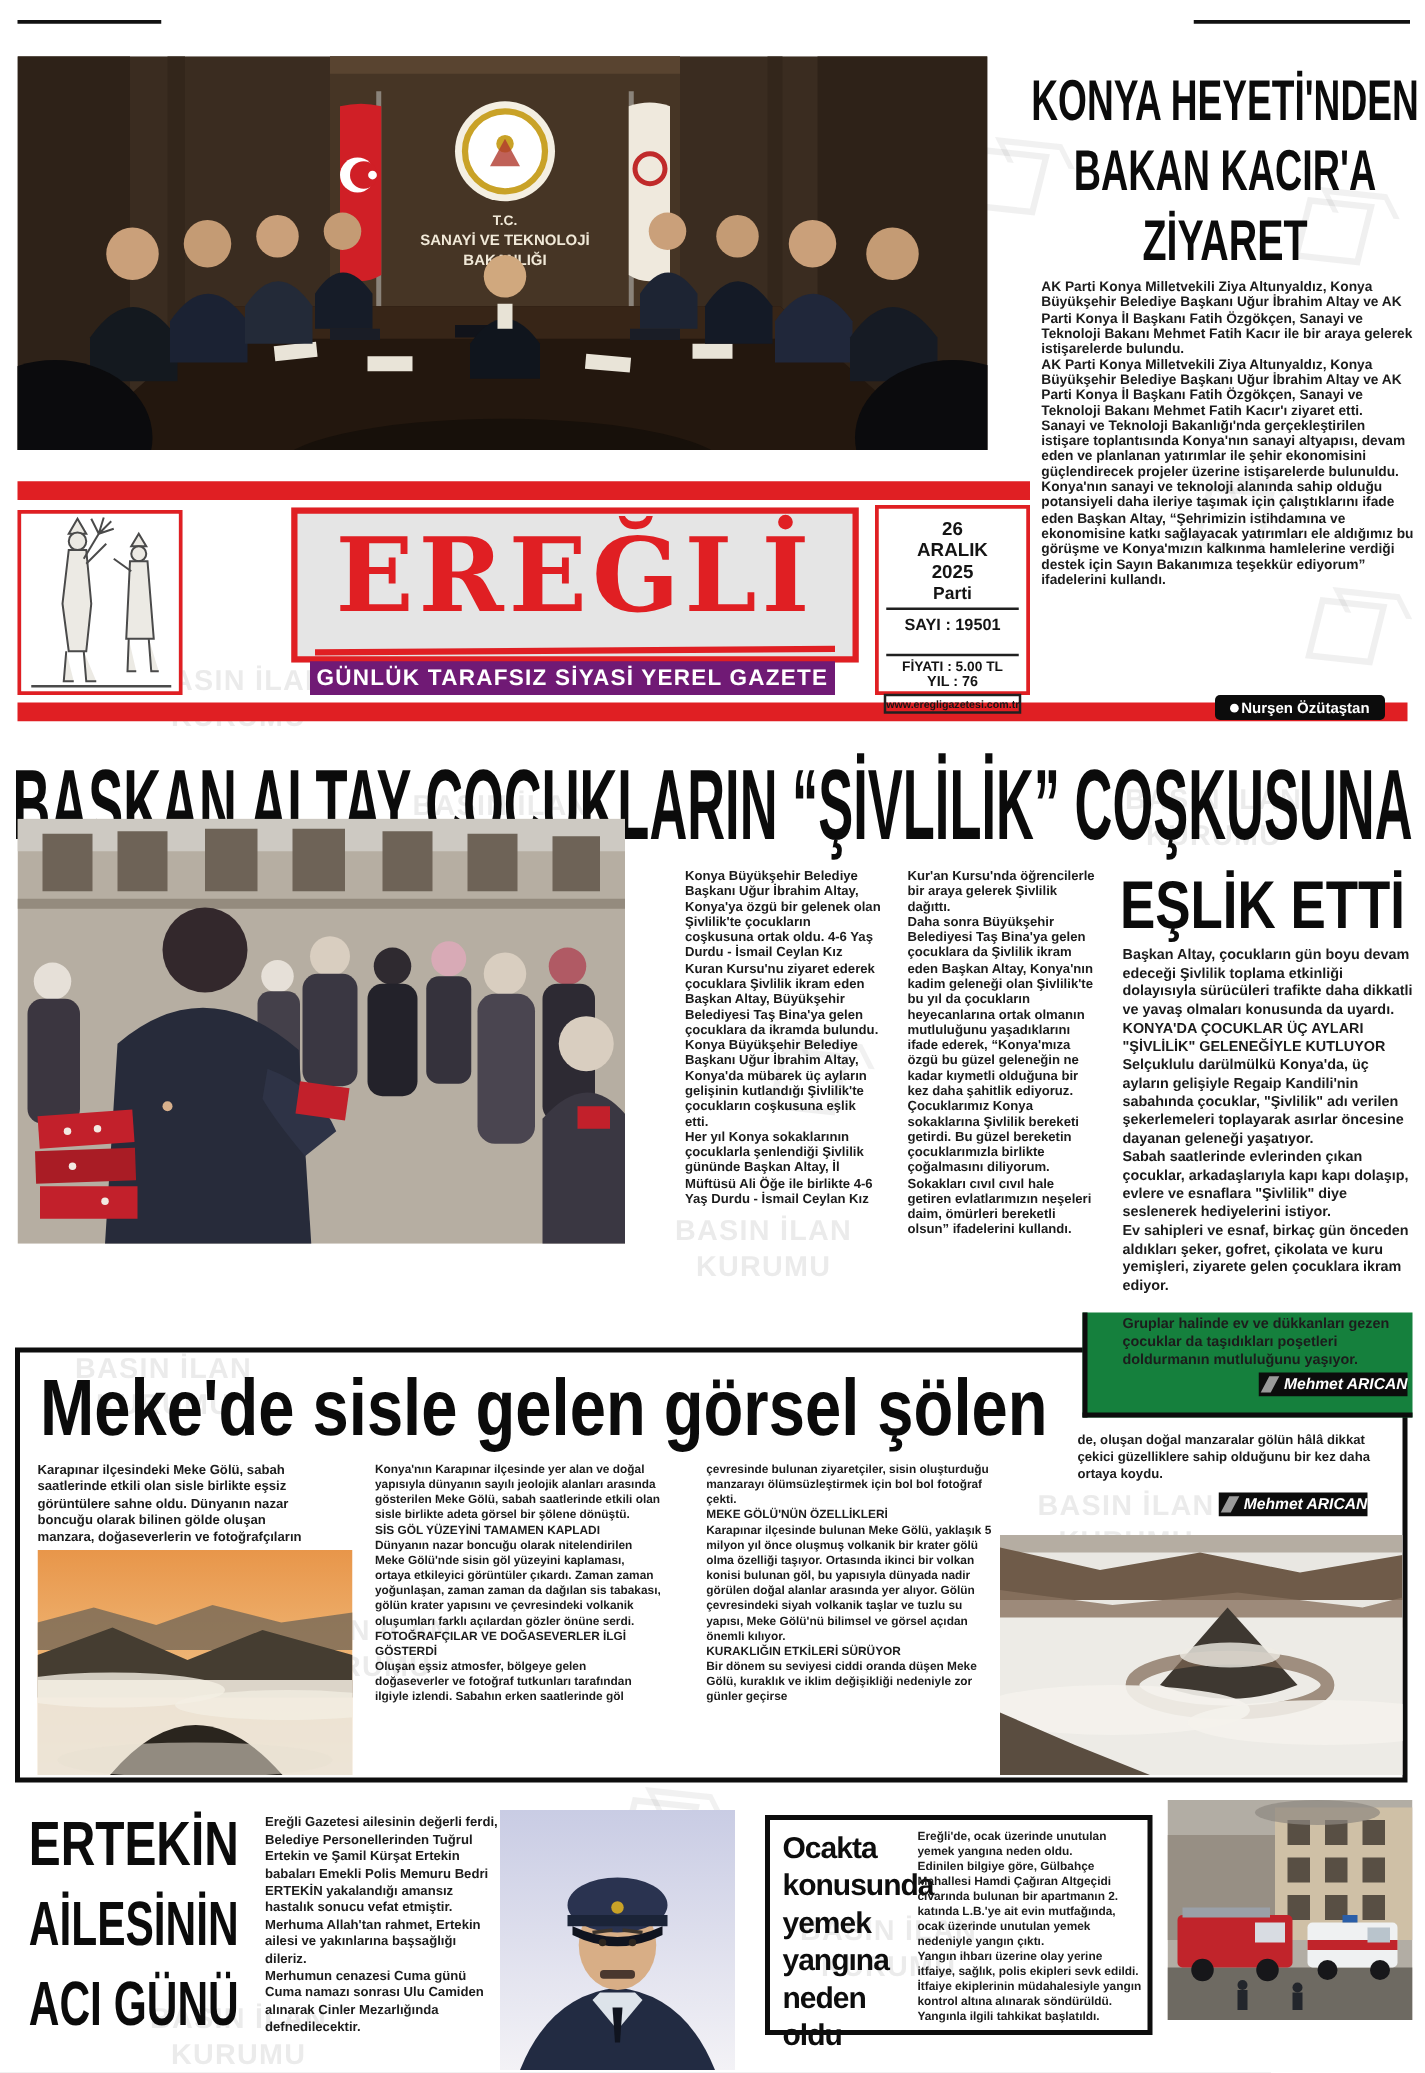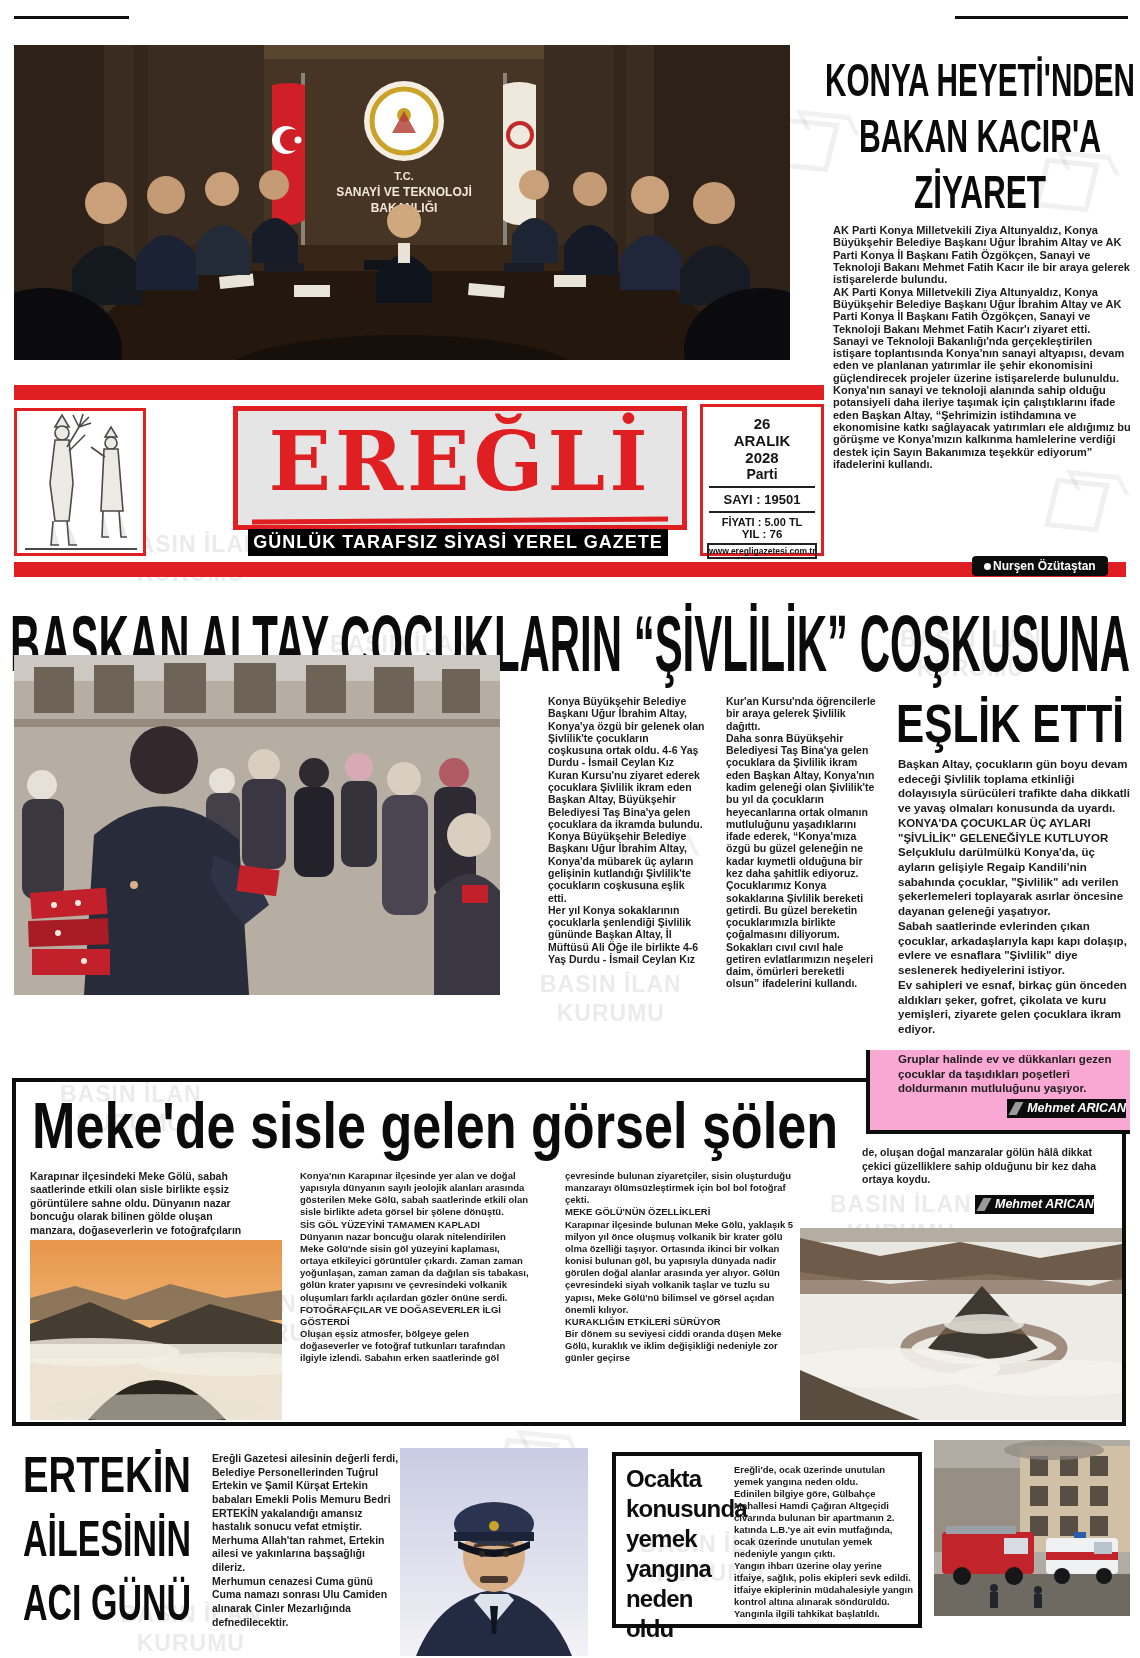--- a/index.html
+++ b/index.html
@@ -188,30 +188,30 @@
         <path d="M8 138 L120 138" stroke-width="2"></path>
       </g>
     </svg>
   </div>
 
   <div class="mast-box" style="left:233px;top:406px;width:444px;height:114px;text-align:center;">
     <div style="font-family:'DejaVu Serif',serif;font-weight:700;font-size:82px;line-height:100px;color:#e01f23;letter-spacing:4px;">EREĞLİ</div>
     <div style="position:absolute;left:14px;right:14px;bottom:2px;height:5px;background:#e01f23;transform:skewY(-0.4deg);"></div>
   </div>
 
-  <div class="abs" style="left:248px;top:529px;width:420px;height:27px;background:#000000;color:#fff;text-align:center;
+  <div class="abs" style="left:248px;top:529px;width:420px;height:27px;background:#701a75;color:#fff;text-align:center;
        font-size:18px;font-weight:700;letter-spacing:1px;line-height:27px;z-index:2;">GÜNLÜK TARAFSIZ SİYASİ YEREL GAZETE</div>
 
   <div class="datebox" style="left:700px;top:404px;width:118px;height:146px;">
     <div style="font-size:15px;margin-top:8px;">26</div>
     <div style="font-size:15px;">ARALIK</div>
-    <div style="font-size:15px;">2028</div>
+    <div style="font-size:15px;">2025</div>
     <div style="font-size:14px;">Parti</div>
     <div class="subline"></div>
-    <div style="font-size:13px;border-bottom:2px solid #202020;margin:0 6px;padding-bottom:4px;">SAYI : 19501</div>
+    <div style="font-size:13px;border-bottom:2px solid #202020;margin:0 6px;padding-bottom:16px;">SAYI : 19501</div>
     <div style="font-size:11px;margin-top:3px;">FİYATI : 5.00 TL</div>
     <div style="font-size:11.5px;">YIL : 76</div>
     <div style="border:2px solid #202020;margin:3px 4px 0 4px;font-size:8.5px;padding:1px 0;">www.eregligazetesi.com.tr</div>
   </div>
 
   <div class="redbar" style="left:14px;top:562px;width:1112px;height:15px;"></div>
   <div class="byline-pill" style="left:972px;top:556px;">
     <span class="dot"></span>
     <span>Nurşen Özütaştan</span>
   </div>
@@ -280,21 +280,21 @@
 Konya Büyükşehir Belediye Başkanı Uğur İbrahim Altay, Konya'da mübarek üç ayların gelişinin kutlandığı Şivlilik'te çocukların coşkusuna eşlik etti.
 Her yıl Konya sokaklarının çocuklarla şenlendiği Şivlilik gününde Başkan Altay, İl Müftüsü Ali Öğe ile birlikte 4-6 Yaş Durdu - İsmail Ceylan Kız</div>
   <div class="abs body-text" style="left:726px;top:695px;width:150px;height:372px;font-size:10.5px;line-height:1.17;">Kur'an Kursu'nda öğrencilerle bir araya gelerek Şivlilik dağıttı.
 Daha sonra Büyükşehir Belediyesi Taş Bina'ya gelen çocuklara da Şivlilik ikram eden Başkan Altay, Konya'nın kadim geleneği olan Şivlilik'te bu yıl da çocukların heyecanlarına ortak olmanın mutluluğunu yaşadıklarını ifade ederek, “Konya'mıza özgü bu güzel geleneğin ne kadar kıymetli olduğuna bir kez daha şahitlik ediyoruz. Çocuklarımız Konya sokaklarına Şivlilik bereketi getirdi. Bu güzel bereketin çocuklarımızla birlikte çoğalmasını diliyorum. Sokakları cıvıl cıvıl hale getiren evlatlarımızın neşeleri daim, ömürleri bereketli olsun” ifadelerini kullandı.</div>
   <div class="abs body-text" style="left:898px;top:757px;width:236px;height:296px;font-size:11.5px;line-height:1.28;">Başkan Altay, çocukların gün boyu devam edeceği Şivlilik toplama etkinliği dolayısıyla sürücüleri trafikte daha dikkatli ve yavaş olmaları konusunda da uyardı.
 KONYA'DA ÇOCUKLAR ÜÇ AYLARI "ŞİVLİLİK" GELENEĞİYLE KUTLUYOR
 Selçuklulu darülmülkü Konya'da, üç ayların gelişiyle Regaip Kandili'nin sabahında çocuklar, "Şivlilik" adı verilen şekerlemeleri toplayarak asırlar öncesine dayanan geleneği yaşatıyor.
 Sabah saatlerinde evlerinden çıkan çocuklar, arkadaşlarıyla kapı kapı dolaşıp, evlere ve esnaflara "Şivlilik" diye seslenerek hediyelerini istiyor.
 Ev sahipleri ve esnaf, birkaç gün önceden aldıkları şeker, gofret, çikolata ve kuru yemişleri, ziyarete gelen çocuklara ikram ediyor.</div>
 
-  <div class="abs" style="left:866px;top:1050px;width:264px;height:84px;background:#f9a8d4;border-left:4px solid #0d0d0d;
+  <div class="abs" style="left:866px;top:1050px;width:264px;height:84px;background:#15803d;border-left:4px solid #0d0d0d;
        border-bottom:4px solid #0d0d0d;z-index:3;box-sizing:border-box;padding:2px 0 0 28px;">
     <div class="body-text" style="font-size:11.5px;line-height:1.28;">Gruplar halinde ev ve dükkanları gezen çocuklar da taşıdıkları poşetleri doldurmanın mutluluğunu yaşıyor.</div>
     <div style="text-align:right;margin-top:2px;padding-right:4px;">
       <span class="badge">Mehmet ARICAN</span>
     </div>
   </div>
 
   <div class="abs" style="left:12px;top:1078px;width:1114px;height:348px;border:4px solid #0d0d0d;box-sizing:border-box;z-index:1;"></div>
 
   <svg class="hl" style="left:24px;top:1086px;z-index:2;" width="822" height="76" viewBox="0 0 822 76">

